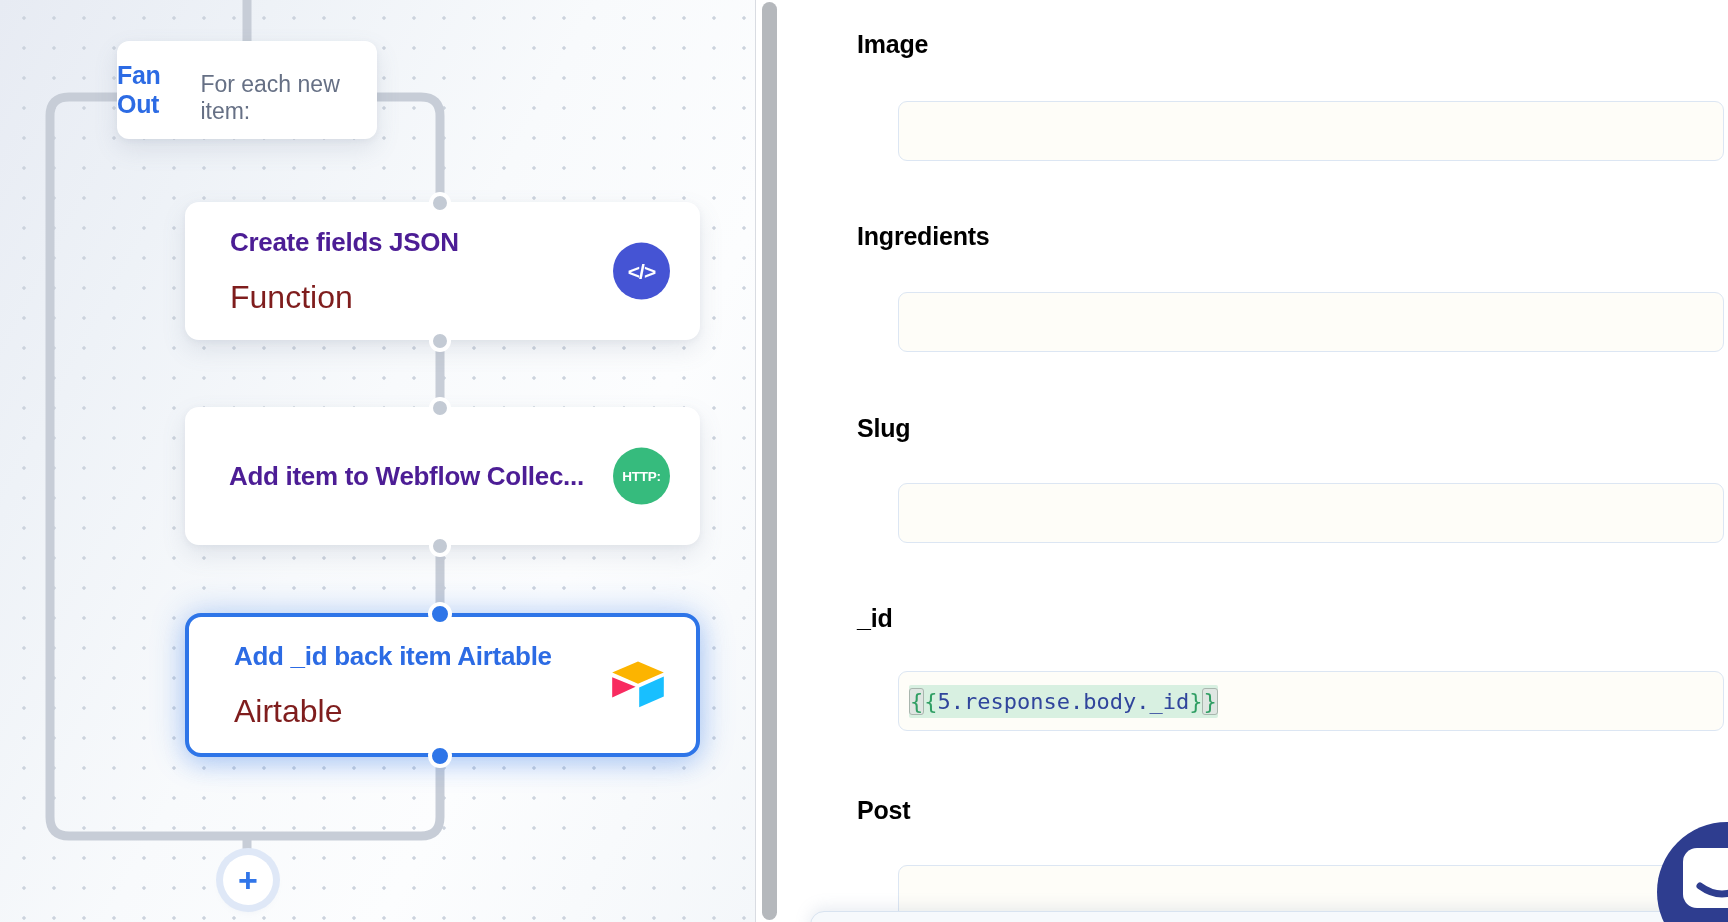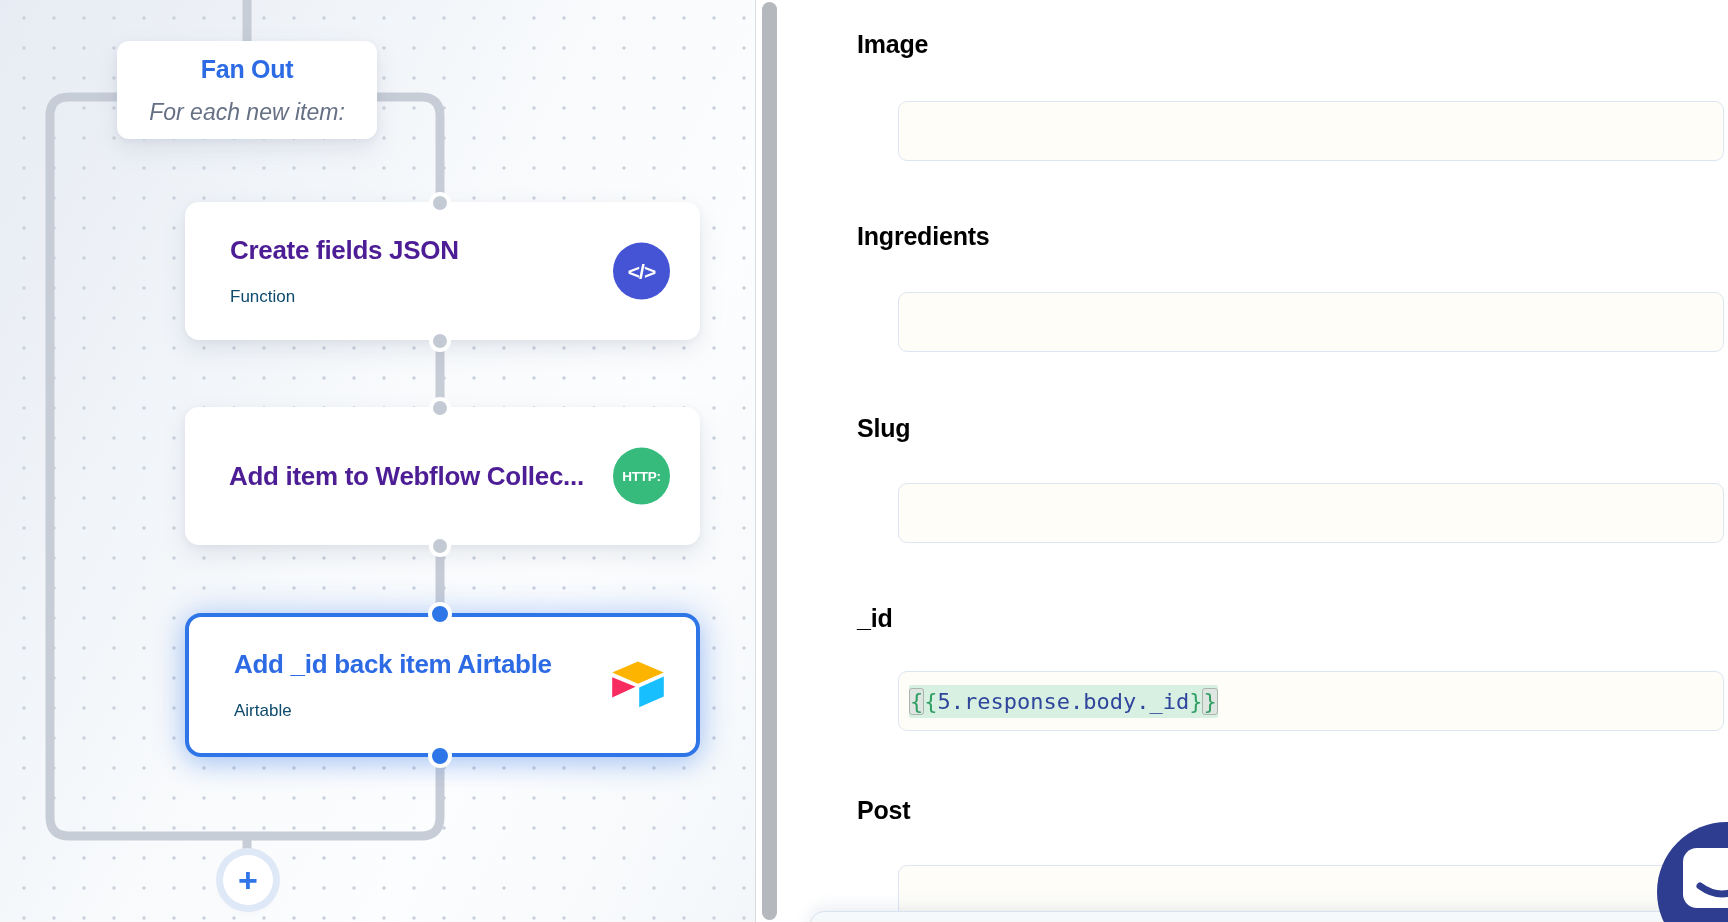--- a/index.html
+++ b/index.html
@@ -14,26 +14,26 @@
       linear-gradient(118deg, #e7ebf3 0%, #eef2f7 22%, #f8fafc 48%, #fcfdfe 70%, #f4f7fa 100%);
     background-size:30px 30px, 100% 100%;
     background-position:22px 16px, 0 0;
     border-right:1px solid #d9dce2; }
 
   .wires { position:absolute; left:0; top:0; z-index:1; }
 
   .node { position:absolute; background:#fff; border-radius:14px; z-index:2;
     box-shadow:0 10px 24px rgba(100,116,139,.14), 0 2px 6px rgba(100,116,139,.08); }
   .node .title { font-size:26px; font-weight:700; color:#4c1d95; letter-spacing:-0.3px; }
-  .node .subtitle { font-size:17px; color:#0c4a6e; margin-top:21px; }
+  .node .subtitle { font-size:32px; color:#7f1d1d; margin-top:21px; }
 
   .fanout { left:117px; top:41px; width:260px; height:98px; border-radius:12px;
-    display:flex; flex-direction:column; align-items:center; justify-content:center; }
+    display:flex; flex-direction:row; align-items:center; justify-content:center; }
   .fanout .title { font-size:25px; font-weight:700; color:#2c6be4; }
-  .fanout .subtitle { font-size:23px; color:#667085; margin-top:15px;font-style:italic; }
+  .fanout .subtitle { font-size:23px; color:#667085; margin-top:15px; }
 
   .step { width:515px; padding:0 110px 0 45px; display:flex; flex-direction:column; justify-content:center; }
   .step1 { left:185px; top:202px; height:138px; }
   .step2 { left:185px; top:407px; height:138px;padding-left:44px; }
   .step3 { left:185px; top:613px; height:144px; border:4px solid #2e75e8; border-radius:16px;
     box-shadow:0 0 34px rgba(46,117,232,.32), 0 8px 22px rgba(46,117,232,.18); }
   .step3 .title { color:#2c6be4; }
 
   .icon-circle { position:absolute; right:30px; top:50%; transform:translateY(-50%);
     width:57px; height:57px; border-radius:50%; display:flex; align-items:center;

